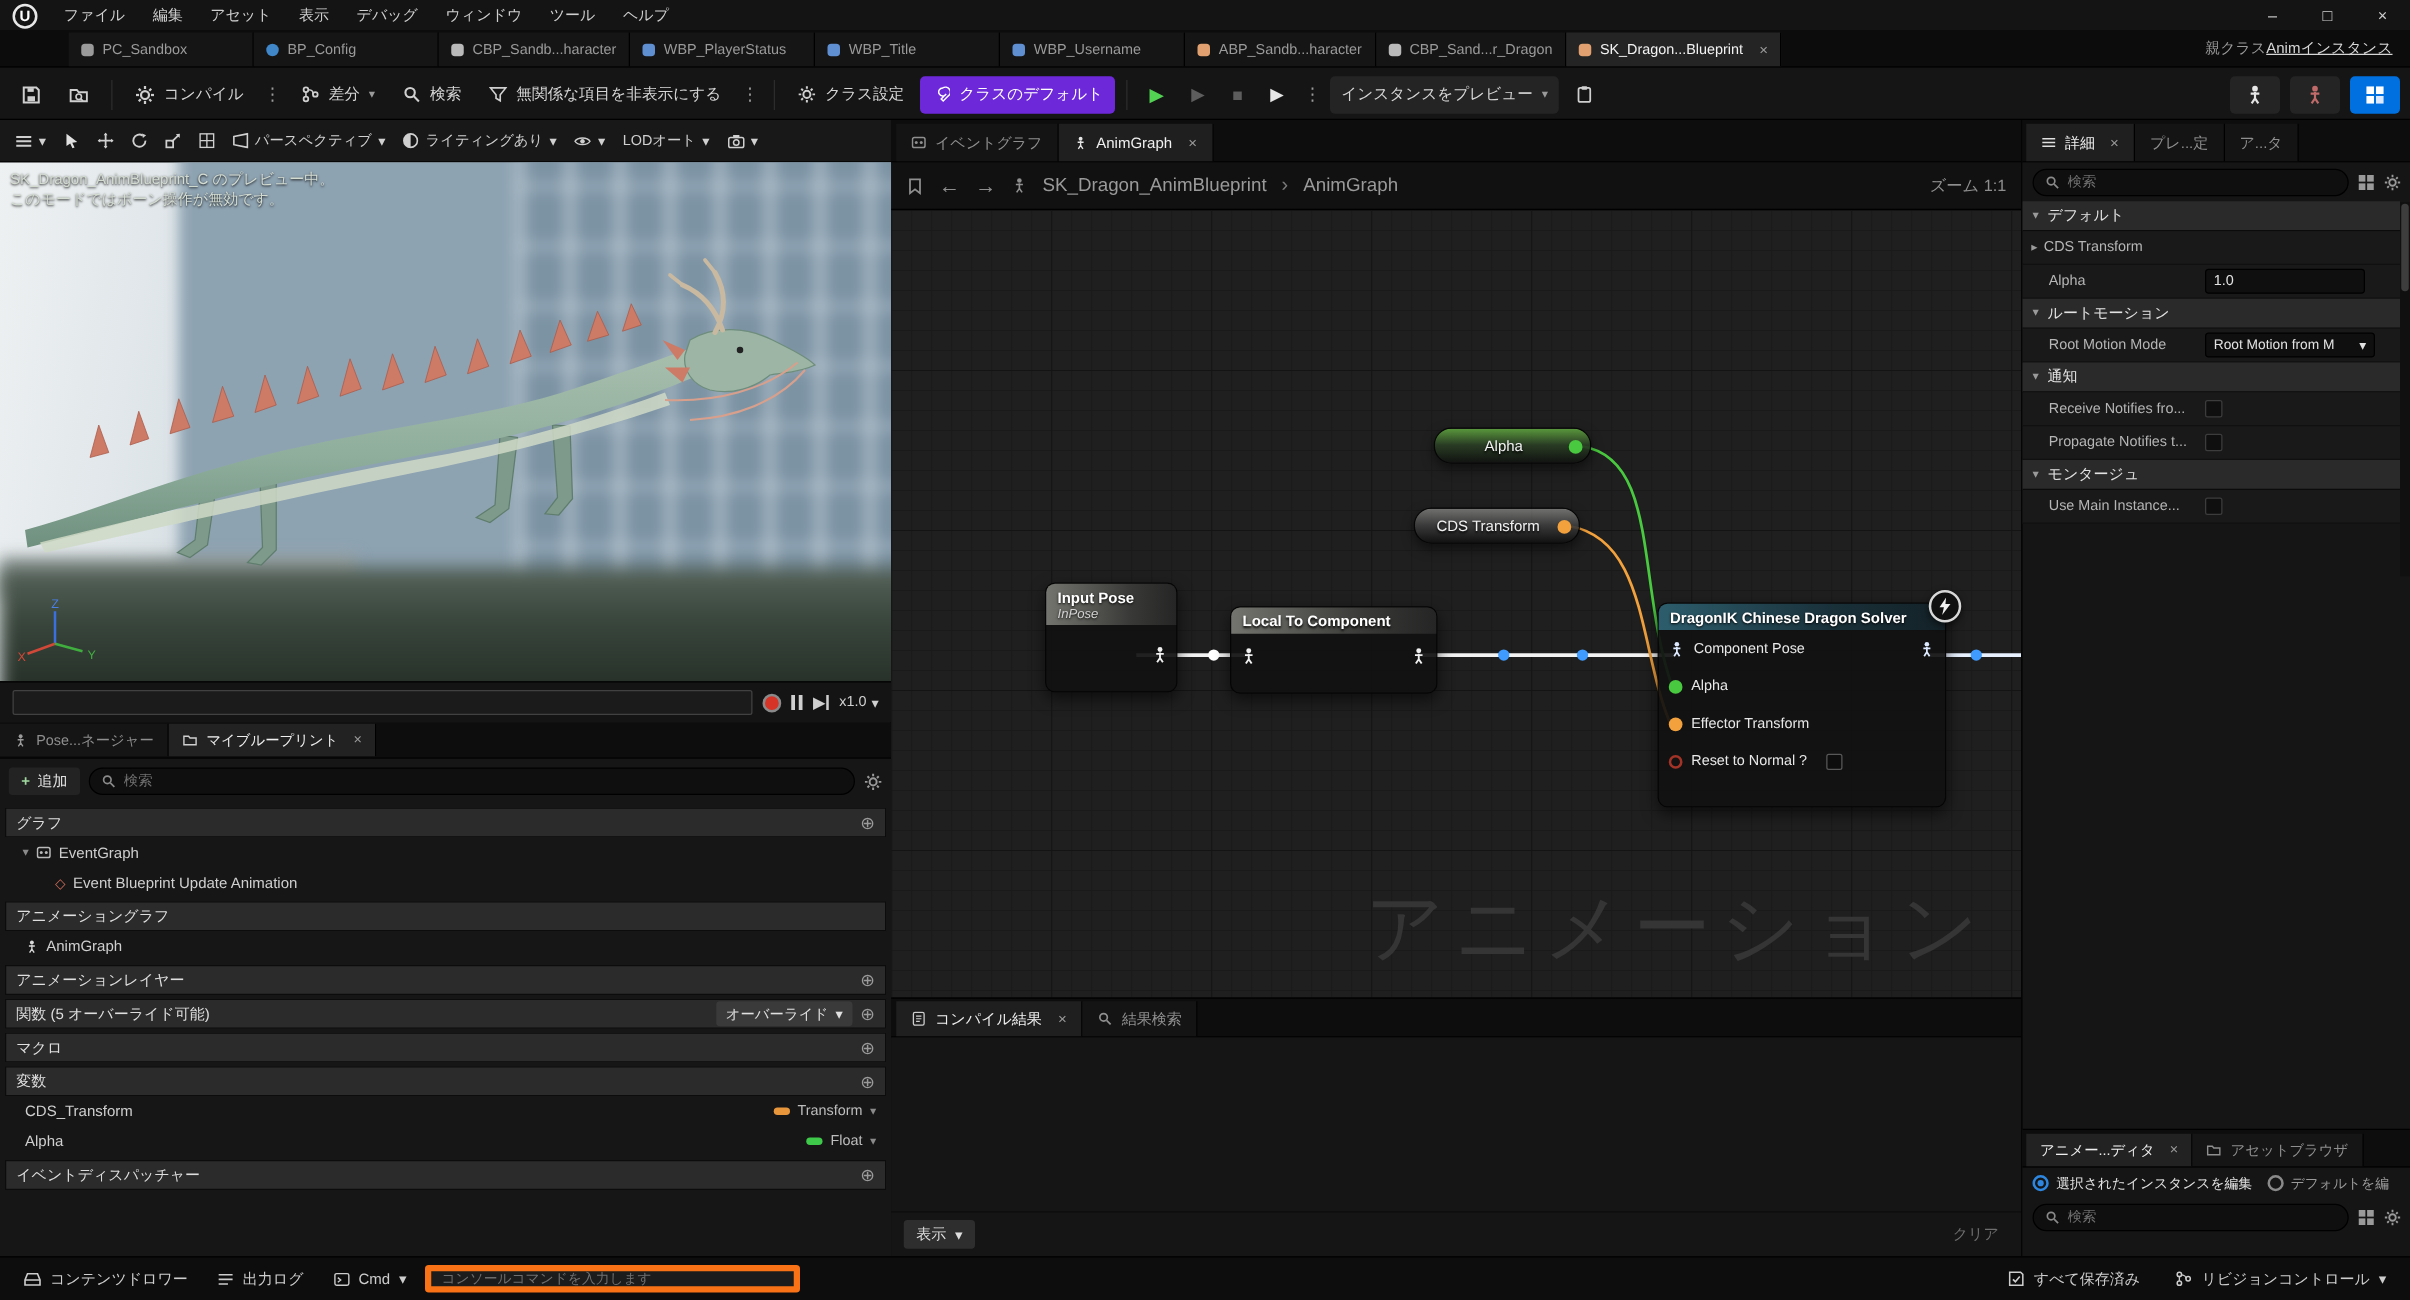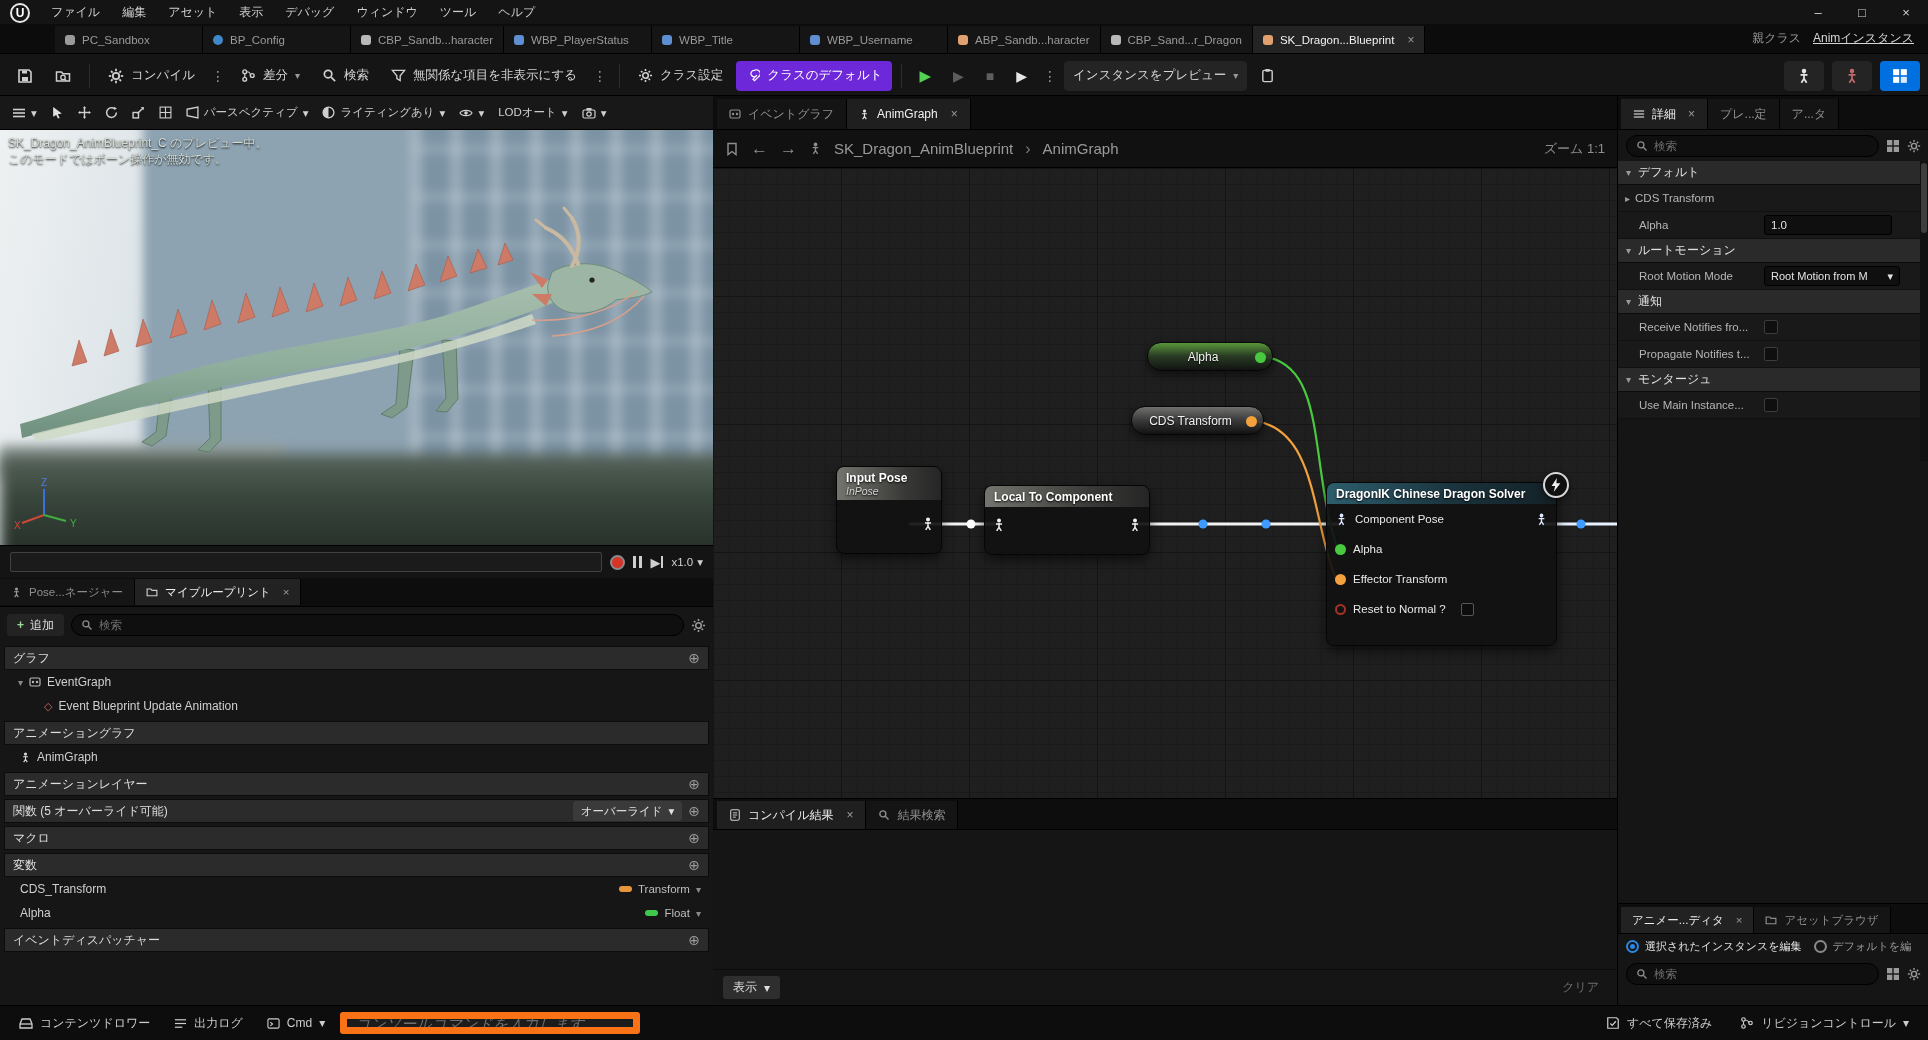--- a/index.html
+++ b/index.html
@@ -21,21 +21,21 @@
   .win-controls{margin-left:auto;display:flex;height:26px;}
   .win-btn{width:44px;display:flex;align-items:center;justify-content:center;font-size:13px;color:#cfcfcf;}
 
   
   #assettabs{left:0;top:12px;width:1928px;height:30px;background:#0c0c0c;display:flex;align-items:flex-end;border-bottom:1px solid #000;padding-left:55px;margin-top:12px;}
   .atab{height:27px;min-width:148px;display:flex;align-items:center;gap:7px;padding:0 10px;background:#151515;
     border-right:1px solid #000;font-size:11.5px;color:#9a9a9a;white-space:nowrap;}
   .atab.active{background:#242424;color:#f2f2f2;}
   .atab .dot{width:10px;height:10px;border-radius:3px;flex:none;}
   .atab .x{margin-left:auto;color:#9a9a9a;font-size:12px;padding-left:6px;}
-  .parent-class{margin-left:auto;display:flex;align-items:center;gap:12px;padding:0 14px;height:100%;font-size:12px;color:#9a9a9a;}
+  .parent-class{margin-left:auto;display:flex;align-items:center;gap:0;padding:0 14px;height:100%;font-size:12px;color:#9a9a9a;}
   .parent-class a{color:#d6d6d6;text-decoration:underline;}
 
   
   #toolbar{left:0;top:56px;width:1928px;height:40px;background:#151515;border-bottom:1px solid #000;
     display:flex;align-items:center;padding:0 8px;gap:4px;}
   .tbtn{display:flex;align-items:center;gap:7px;height:30px;padding:0 9px;font-size:12.5px;color:#d6d6d6;border-radius:4px;white-space:nowrap;}
   .tbtn.blue{background:#6d28d9;color:#fff;}
   .tbtn .chev{font-size:10px;color:#9a9a9a;}
   .kebab{color:#9a9a9a;font-size:14px;padding:0 3px;}
   .vsep{width:1px;height:24px;background:#2c2c2c;margin:0 5px;}
@@ -170,21 +170,21 @@
   .radio{width:13px;height:13px;border-radius:50%;border:2px solid #8a8a8a;flex:none;}
   .radio.sel{border-color:#2d87e0;position:relative;}
   .radio.sel::after{content:"";position:absolute;left:2px;top:2px;width:5px;height:5px;border-radius:50%;background:#2d87e0;}
   .radio-row{display:flex;align-items:center;gap:6px;padding:5px 8px;font-size:11px;color:#e2e2e2;}
   .radio-row .lbl2{color:#9a9a9a;}
 
   
   #statusbar{left:0;top:1005px;width:1928px;height:35px;background:#0d0d0d;border-top:1px solid #000;
     display:flex;align-items:center;gap:6px;padding:0 10px;}
   .sbtn{display:flex;align-items:center;gap:7px;height:26px;padding:0 9px;font-size:12px;color:#cdcdcd;border-radius:3px;}
-  .console{width:300px;height:22px;background:#1c1c1c;border:7px solid #f97316;border-radius:3px;color:#cfcfcf;font-size:15px;padding:0 8px;outline:none;font-style:italic;}
+  .console{width:300px;height:22px;background:#1c1c1c;border:5px solid #f97316;border-radius:3px;color:#cfcfcf;font-size:11px;padding:0 8px;outline:none;}
   .sb-right{margin-left:auto;display:flex;align-items:center;gap:10px;}
 </style>
 </head>
 <body>
 
 <div id="root">
 
   <div id="menubar" class="abs">
     <div class="logo">
         <span class="circ">U</span>
@@ -702,20 +702,21 @@
             <circle cx="6" cy="2.2" r="1.7" fill="#8f8f8f"></circle>
             <path d="M6 4.2 V8 M3.4 5.2 H8.6 M6 8 L4 11 M6 8 L8 11" stroke="#8f8f8f" stroke-width="1.2" fill="none"></path>
           </svg>
         <span class="bc-txt">SK_Dragon_AnimBlueprint</span>
         <span class="bc-sep">›</span>
         <span class="bc-txt">AnimGraph</span>
         <span class="zoom">ズーム 1:1</span>
       </div>
 
       <div id="graph-canvas" class="abs">
+        <div class="watermark">アニメーション</div>
 
         <svg id="wires" viewBox="0 0 904 630">
           <path d="M196 356 H286" stroke="#f2f2f2" stroke-width="3" fill="none"></path>
           <circle cx="258" cy="356" r="4.5" fill="#ffffff"></circle>
           <path d="M423 356 H627" stroke="#f2f2f2" stroke-width="3" fill="none"></path>
           <circle cx="490" cy="356" r="4.5" fill="#3f9bff"></circle>
           <circle cx="553" cy="356" r="4.5" fill="#3f9bff"></circle>
           <path d="M830 356 H904" stroke="#e8f1ff" stroke-width="3" fill="none"></path>
           <circle cx="868" cy="356" r="4.5" fill="#3f9bff"></circle>
           <path d="M552 189 C615 198 596 300 625 382" stroke="#49c93f" stroke-width="2.2" fill="none"></path>

